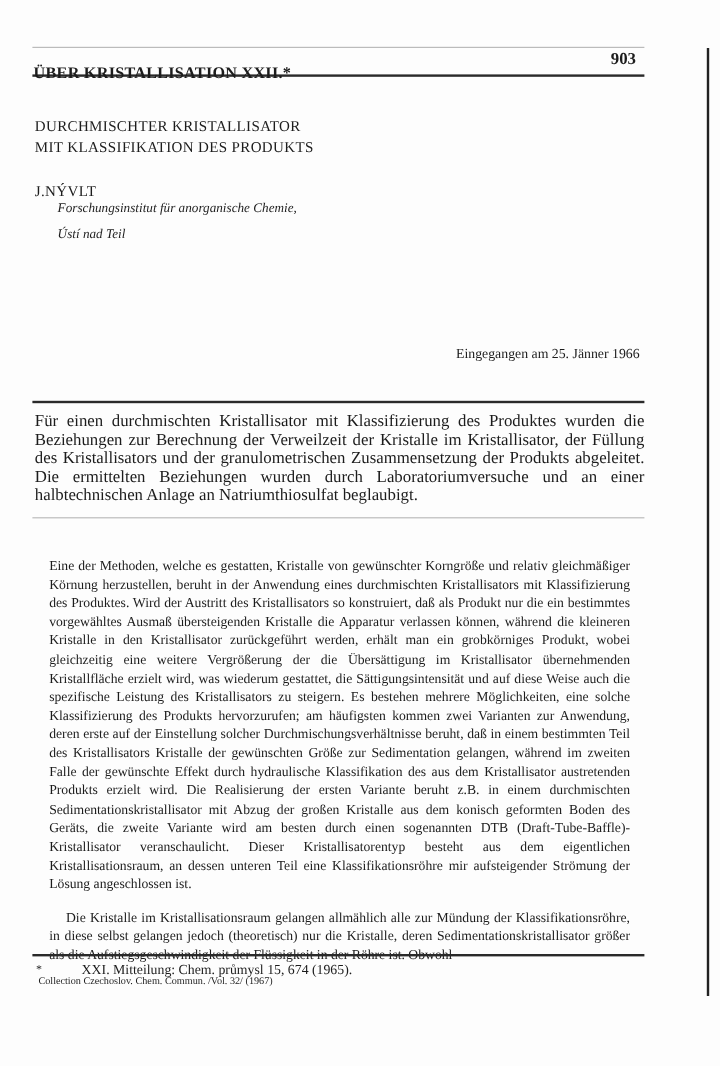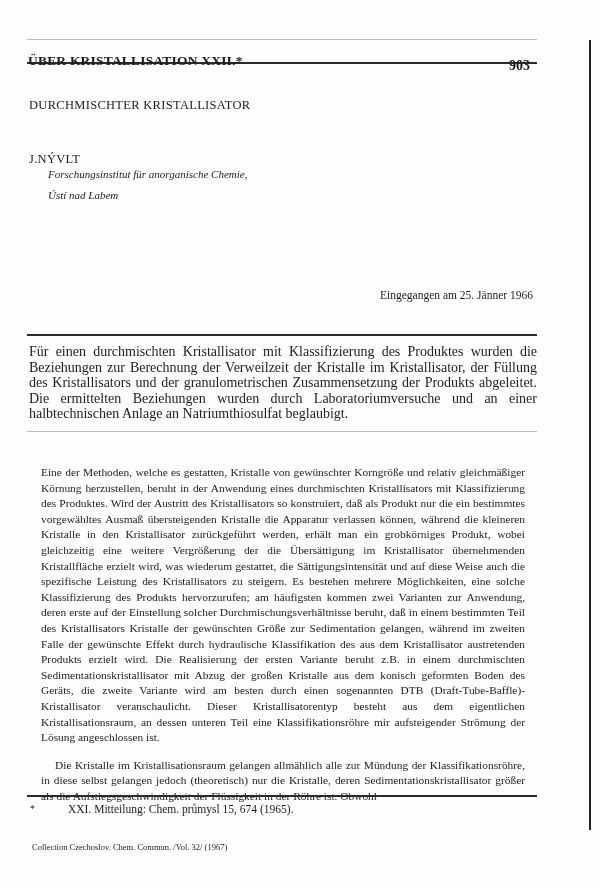--- a/index.html
+++ b/index.html
@@ -5,21 +5,21 @@
   html, body { margin: 0; padding: 0; background: #ffffff; }
   body {
     width: 600px; height: 888px; position: relative; overflow: hidden;
     font-family: "Liberation Serif", "DejaVu Serif", serif; color: #1c1c1c;
   }
   .page { position: absolute; left: 0; top: 0; width: 600px; height: 888px; background: #fdfdfd; }
   .edge-line { position: absolute; left: 589px; top: 40px; width: 1.5px; background: #222; }
   .rule { position: absolute; left: 27px; width: 510px; height: 1.5px; background: #2a2a2a; }
   .rule.faint { background: #bbb; height: 1px; }
   .page-number {
-    position: absolute; right: 70px; top: 58px; font-weight: bold; font-size: 14px; margin-left: 48px;
+    position: absolute; right: 70px; top: 42px; font-weight: bold; font-size: 14px; margin-left: 48px;
   }
   .title-main {
     position: absolute; left: 28px; top: 63px; font-weight: bold; font-size: 13.5px; letter-spacing: 0.2px;
   }
   .title-sub {
     position: absolute; left: 29px; font-weight: normal; font-size: 12.5px; letter-spacing: 0.3px;
   }
   .author { position: absolute; left: 29px; top: 152px; font-size: 12.5px; letter-spacing: 0.3px; }
   .affil { position: absolute; left: 48px; font-style: italic; font-size: 11px; }
   .received { position: absolute; right: 67px; top: 289px; font-size: 11.5px; }
@@ -28,38 +28,39 @@
     text-align: justify; text-align-last: left;
   }
   .body-text {
     position: absolute; left: 29px; top: 453px; width: 508px; font-size: 11.4px; line-height: 15.6px;
     text-align: justify;
   }
   .body-text p { margin: 12px; }
   .body-text p.indent { text-indent: 14px; }
   .footnote { position: absolute; left: 30px; top: 803px; font-size: 11.5px; }
   .footnote .mark { display: inline-block; width: 38px; font-size: 10px; vertical-align: top; }
-  .journal { position: absolute; left: 32px; top: 842px; font-size: 8.5px; }
+  .journal { position: absolute; left: 32px; top: 812px; font-size: 8.5px; }
 </style>
 </head>
 <body>
 
 <div class="page">
   <div class="edge-line" style="height: 790px;"></div>
 
   <div class="rule faint" style="top: 39px;"></div>
   <div class="page-number">903</div>
   <div class="rule" style="top: 62px;"></div>
 
   <div class="title-main" style="top: 53px;">ÜBER KRISTALLISATION XXII.*</div>
   <div class="title-sub" style="top: 98px;">DURCHMISCHTER KRISTALLISATOR</div>
+  <div class="title-sub" style="top: 116px;">MIT KLASSIFIKATION DES PRODUKTS</div>
 
   <div class="author">J.NÝVLT</div>
   <div class="affil" style="top: 168px;">Forschungsinstitut für anorganische Chemie,</div>
-  <div class="affil" style="top: 189px;">Ústí nad Labem</div>
+  <div class="affil" style="top: 189px;">Ústí nad Teil</div>
 
   <div class="received">Eingegangen am 25. Jänner 1966</div>
 
   <div class="rule" style="top: 334px;"></div>
   <div class="abstract">Für einen durchmischten Kristallisator mit Klassifizierung des Produktes wurden die Beziehungen zur Berechnung der Verweilzeit der Kristalle im Kristallisator, der Füllung des Kristallisators und der granulometrischen Zusammensetzung der Produkts abgeleitet. Die ermittelten Beziehungen wurden durch Laboratoriumversuche und an einer halbtechnischen Anlage an Natriumthiosulfat beglaubigt.</div>
   <div class="rule faint" style="top: 431px;"></div>
 
   <div class="body-text">
     <p>Eine der Methoden, welche es gestatten, Kristalle von gewünschter Korngröße und relativ gleichmäßiger Körnung herzustellen, beruht in der Anwendung eines durchmischten Kristallisators mit Klassifizierung des Produktes. Wird der Austritt des Kristallisators so konstruiert, daß als Produkt nur die ein bestimmtes vorgewähltes Ausmaß übersteigenden Kristalle die Apparatur verlassen können, während die kleineren Kristalle in den Kristallisator zurückgeführt werden, erhält man ein grobkörniges Produkt, wobei gleichzeitig eine weitere Vergrößerung der die Übersättigung im Kristallisator übernehmenden Kristallfläche erzielt wird, was wiederum gestattet, die Sättigungsintensität und auf diese Weise auch die spezifische Leistung des Kristallisators zu steigern. Es bestehen mehrere Möglichkeiten, eine solche Klassifizierung des Produkts hervorzurufen; am häufigsten kommen zwei Varianten zur Anwendung, deren erste auf der Einstellung solcher Durchmischungsverhältnisse beruht, daß in einem bestimmten Teil des Kristallisators Kristalle der gewünschten Größe zur Sedimentation gelangen, während im zweiten Falle der gewünschte Effekt durch hydraulische Klassifikation des aus dem Kristallisator austretenden Produkts erzielt wird. Die Realisierung der ersten Variante beruht z.B. in einem durchmischten Sedimentationskristallisator mit Abzug der großen Kristalle aus dem konisch geformten Boden des Geräts, die zweite Variante wird am besten durch einen sogenannten DTB (Draft-Tube-Baffle)-Kristallisator veranschaulicht. Dieser Kristallisatorentyp besteht aus dem eigentlichen Kristallisationsraum, an dessen unteren Teil eine Klassifikationsröhre mir aufsteigender Strömung der Lösung angeschlossen ist.</p>
     <p class="indent">Die Kristalle im Kristallisationsraum gelangen allmählich alle zur Mündung der Klassifikationsröhre, in diese selbst gelangen jedoch (theoretisch) nur die Kristalle, deren Sedimentationskristallisator größer als die Aufstiegsgeschwindigkeit der Flüssigkeit in der Röhre ist. Obwohl</p>

